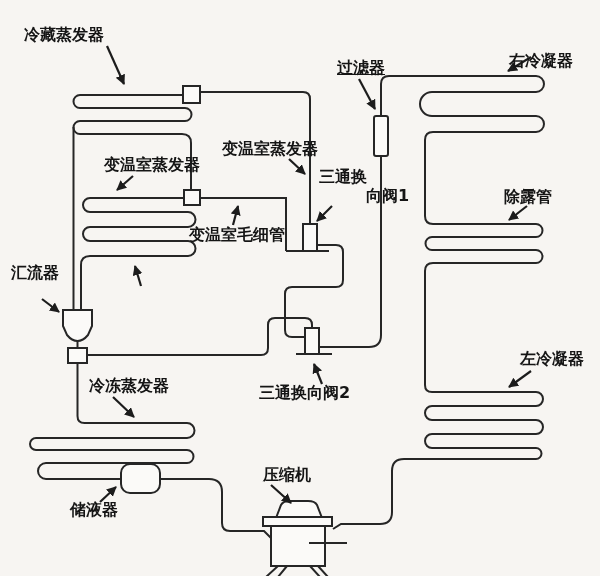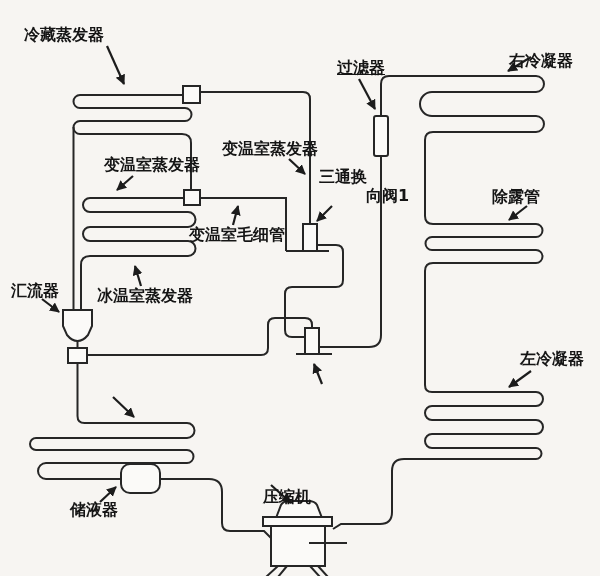--- a/index.html
+++ b/index.html
@@ -100,20 +100,21 @@
   </svg>
 
   <div class="lbl" style="left:24px;  top:26px;">冷藏蒸发器</div>
   <div class="lbl" style="left:509px; top:52px;text-align:right;">右冷凝器</div>
   <div class="lbl" style="left:337px; top:59px;text-decoration:underline;">过滤器</div>
   <div class="lbl" style="left:222px; top:140px;">变温室蒸发器</div>
   <div class="lbl" style="left:319px; top:168px;">三通换</div>
   <div class="lbl" style="left:319px; top:187px;margin-left:47px;">向阀1</div>
   <div class="lbl" style="left:189px; top:226px;">变温室毛细管</div>
   <div class="lbl" style="left:104px; top:156px;">变温室蒸发器</div>
-  <div class="lbl" style="left:11px;  top:282px;">汇流器</div>
-  <div class="lbl" style="left:97px;  top:287px;">冰温室蒸发器</div>
-  <div class="lbl" style="left:492px; top:188px;">除露管</div>
+  <div class="lbl" style="left:11px;  top:264px;">汇流器</div>
+  <div class="lbl" style="left:259px; top:384px;">三通换向阀2</div>
+  <div class="lbl" style="left:504px; top:188px;">除露管</div>
   <div class="lbl" style="left:520px; top:350px;">左冷凝器</div>
+  <div class="lbl" style="left:89px;  top:377px;">冷冻蒸发器</div>
   <div class="lbl" style="left:70px;  top:501px;">储液器</div>
-  <div class="lbl" style="left:263px; top:488px;">压缩机</div>
+  <div class="lbl" style="left:263px; top:466px;">压缩机</div>
 
 </div>
 
 </body></html>

